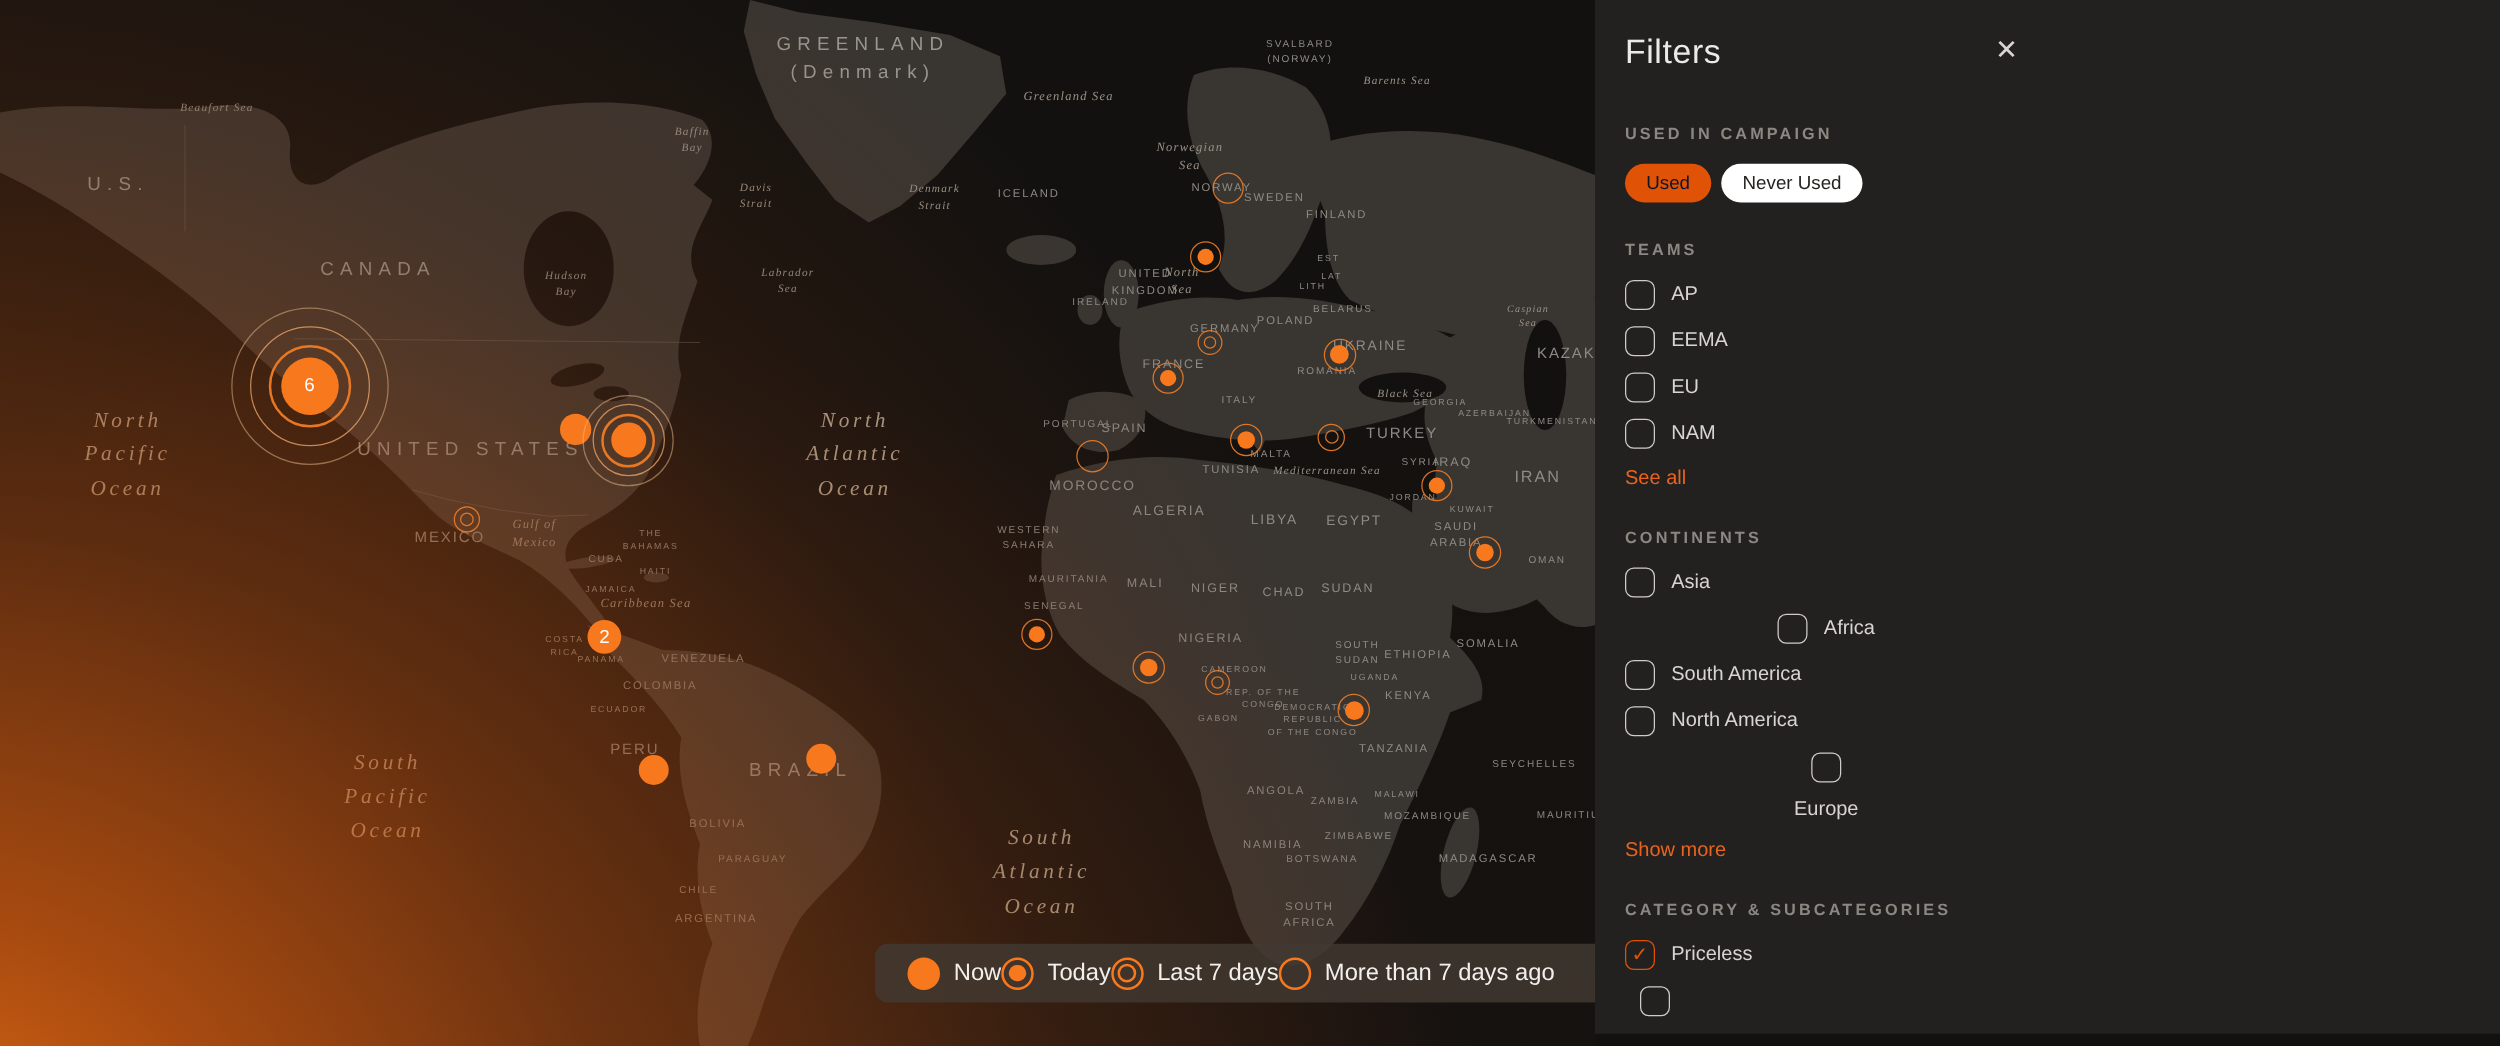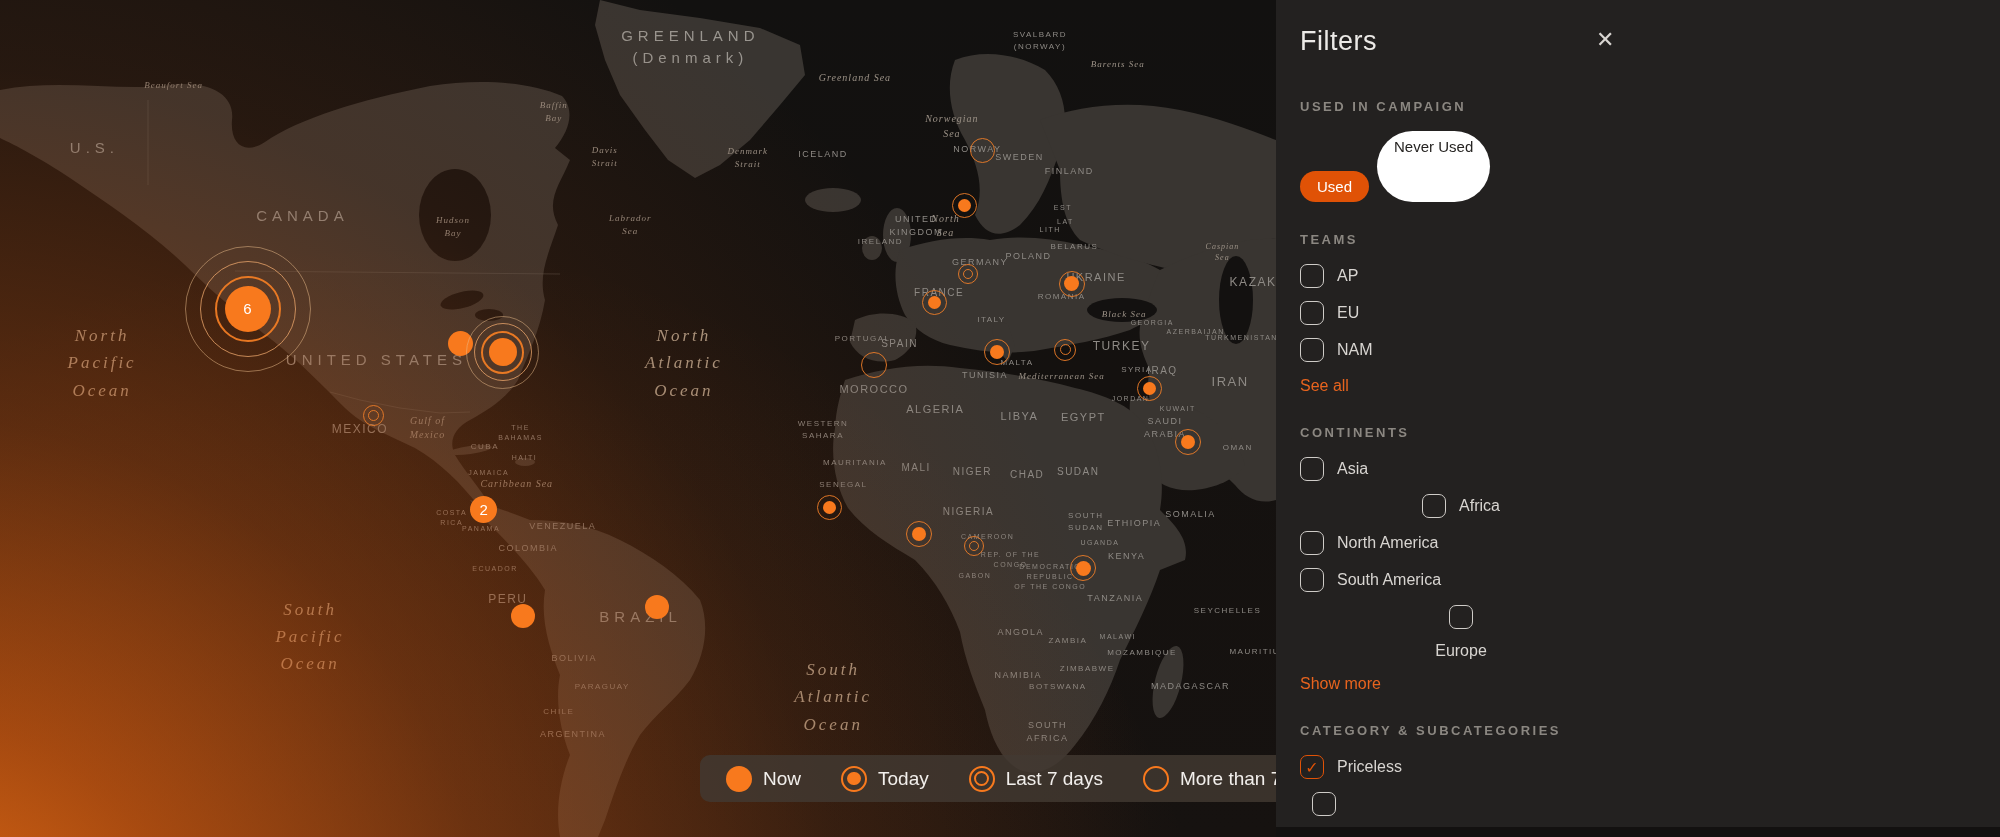--- a/index.html
+++ b/index.html
@@ -27,39 +27,39 @@
   
   .marker{position:absolute;z-index:4;width:0;height:0;}
   .marker .dot{position:absolute;border-radius:50%;background:#f8791d;
                display:flex;align-items:center;justify-content:center;
                color:#fff;font-size:15px;font-weight:400;}
   .marker .ring{position:absolute;border-radius:50%;}
 
   
   .legend{position:absolute;left:700px;top:755px;width:660px;height:47px;z-index:5;
           background:rgba(66,57,50,0.82);border-radius:10px;overflow:hidden;
-          display:flex;align-items:center;gap:40px;padding:0 26px;}
+          display:flex;align-items:center;padding:0 26px;}
   .legend .item{display:flex;align-items:center;gap:11px;flex:0 0 auto;}
   .legend .item span{color:#f2efec;font-size:19px;white-space:nowrap;}
   .licon{position:relative;width:26px;height:26px;flex:0 0 auto;}
   .licon i{position:absolute;border-radius:50%;display:block;}
 
   
   .panel{position:absolute;left:1276px;top:0;width:724px;height:827px;
          background:#232120;overflow:hidden;}
   .panel-inner{position:relative;width:346px;padding:26px 0 0 24px;}
   .panel-head{position:relative;margin-bottom:42px;}
   .panel-title{font-size:27px;color:#eceae7;font-weight:400;letter-spacing:0.5px;}
   .close-btn{position:absolute;left:296px;top:0;color:#d9d6d2;font-size:22px;
              line-height:27px;cursor:pointer;}
   .sec-h{font-size:13px;font-weight:bold;letter-spacing:2.5px;color:#8b8781;
          text-transform:uppercase;margin:30px 0 17px;}
   .chips{display:flex;gap:8px;margin-bottom:4px;}
   .chip{border-radius:999px;padding:7px 17px;font-size:15px;cursor:pointer;}
-  .chip.sel{background:#e05206;color:#ffffff;margin-top:40px;}
+  .chip.sel{background:#e05206;color:#0f172a;}
   .chip.unsel{background:#fff;color:#262422;}
   .check-row{display:flex;align-items:center;gap:13px;margin-bottom:13px;cursor:pointer;}
   .cbox{width:24px;height:24px;border:1.5px solid #cfccc8;border-radius:7px;flex:0 0 auto;
         display:flex;align-items:center;justify-content:center;background:transparent;}
   .cbox.checked{border-color:#e05206;color:#e05206;font-size:16px;}
   .check-row .clabel{font-size:16px;color:#d8d5d1;}
   .flink{color:#e8641e;font-size:16px;margin:2px 0 0;cursor:pointer;display:inline-block;}
 </style>
 </head>
 <body>
@@ -416,20 +416,24 @@
         </div>
 
       <div class="sec-h">TEAMS</div>
       <div id="teams-list">
           <div class="check-row" style="margin-left: 0px;">
             <div class="cbox"></div>
             <span class="clabel">AP</span>
           </div>
           <div class="check-row" style="margin-left: 0px;">
             <div class="cbox"></div>
+            <span class="clabel">EEMA</span>
+          </div>
+          <div class="check-row" style="margin-left: 0px;">
+            <div class="cbox"></div>
             <span class="clabel">EU</span>
           </div>
           <div class="check-row" style="margin-left: 0px;">
             <div class="cbox"></div>
             <span class="clabel">NAM</span>
           </div>
         </div>
       <div class="flink">See all</div>
 
       <div class="sec-h">CONTINENTS</div>
@@ -437,25 +441,25 @@
           <div class="check-row" style="margin-left: 0px;">
             <div class="cbox"></div>
             <span class="clabel">Asia</span>
           </div>
           <div class="check-row" style="margin-left: 0px; justify-content: center;">
             <div class="cbox"></div>
             <span class="clabel">Africa</span>
           </div>
           <div class="check-row" style="margin-left: 0px;">
             <div class="cbox"></div>
+            <span class="clabel">South America</span>
+          </div>
+          <div class="check-row" style="margin-left: 0px;">
+            <div class="cbox"></div>
             <span class="clabel">North America</span>
-          </div>
-          <div class="check-row" style="margin-left: 0px;">
-            <div class="cbox"></div>
-            <span class="clabel">South America</span>
           </div>
           <div class="check-row" style="margin-left: 0px; flex-direction: column;">
             <div class="cbox"></div>
             <span class="clabel">Europe</span>
           </div>
         </div>
       <div class="flink">Show more</div>
 
       <div class="sec-h">CATEGORY &amp; SUBCATEGORIES</div>
       <div id="categories-list">

